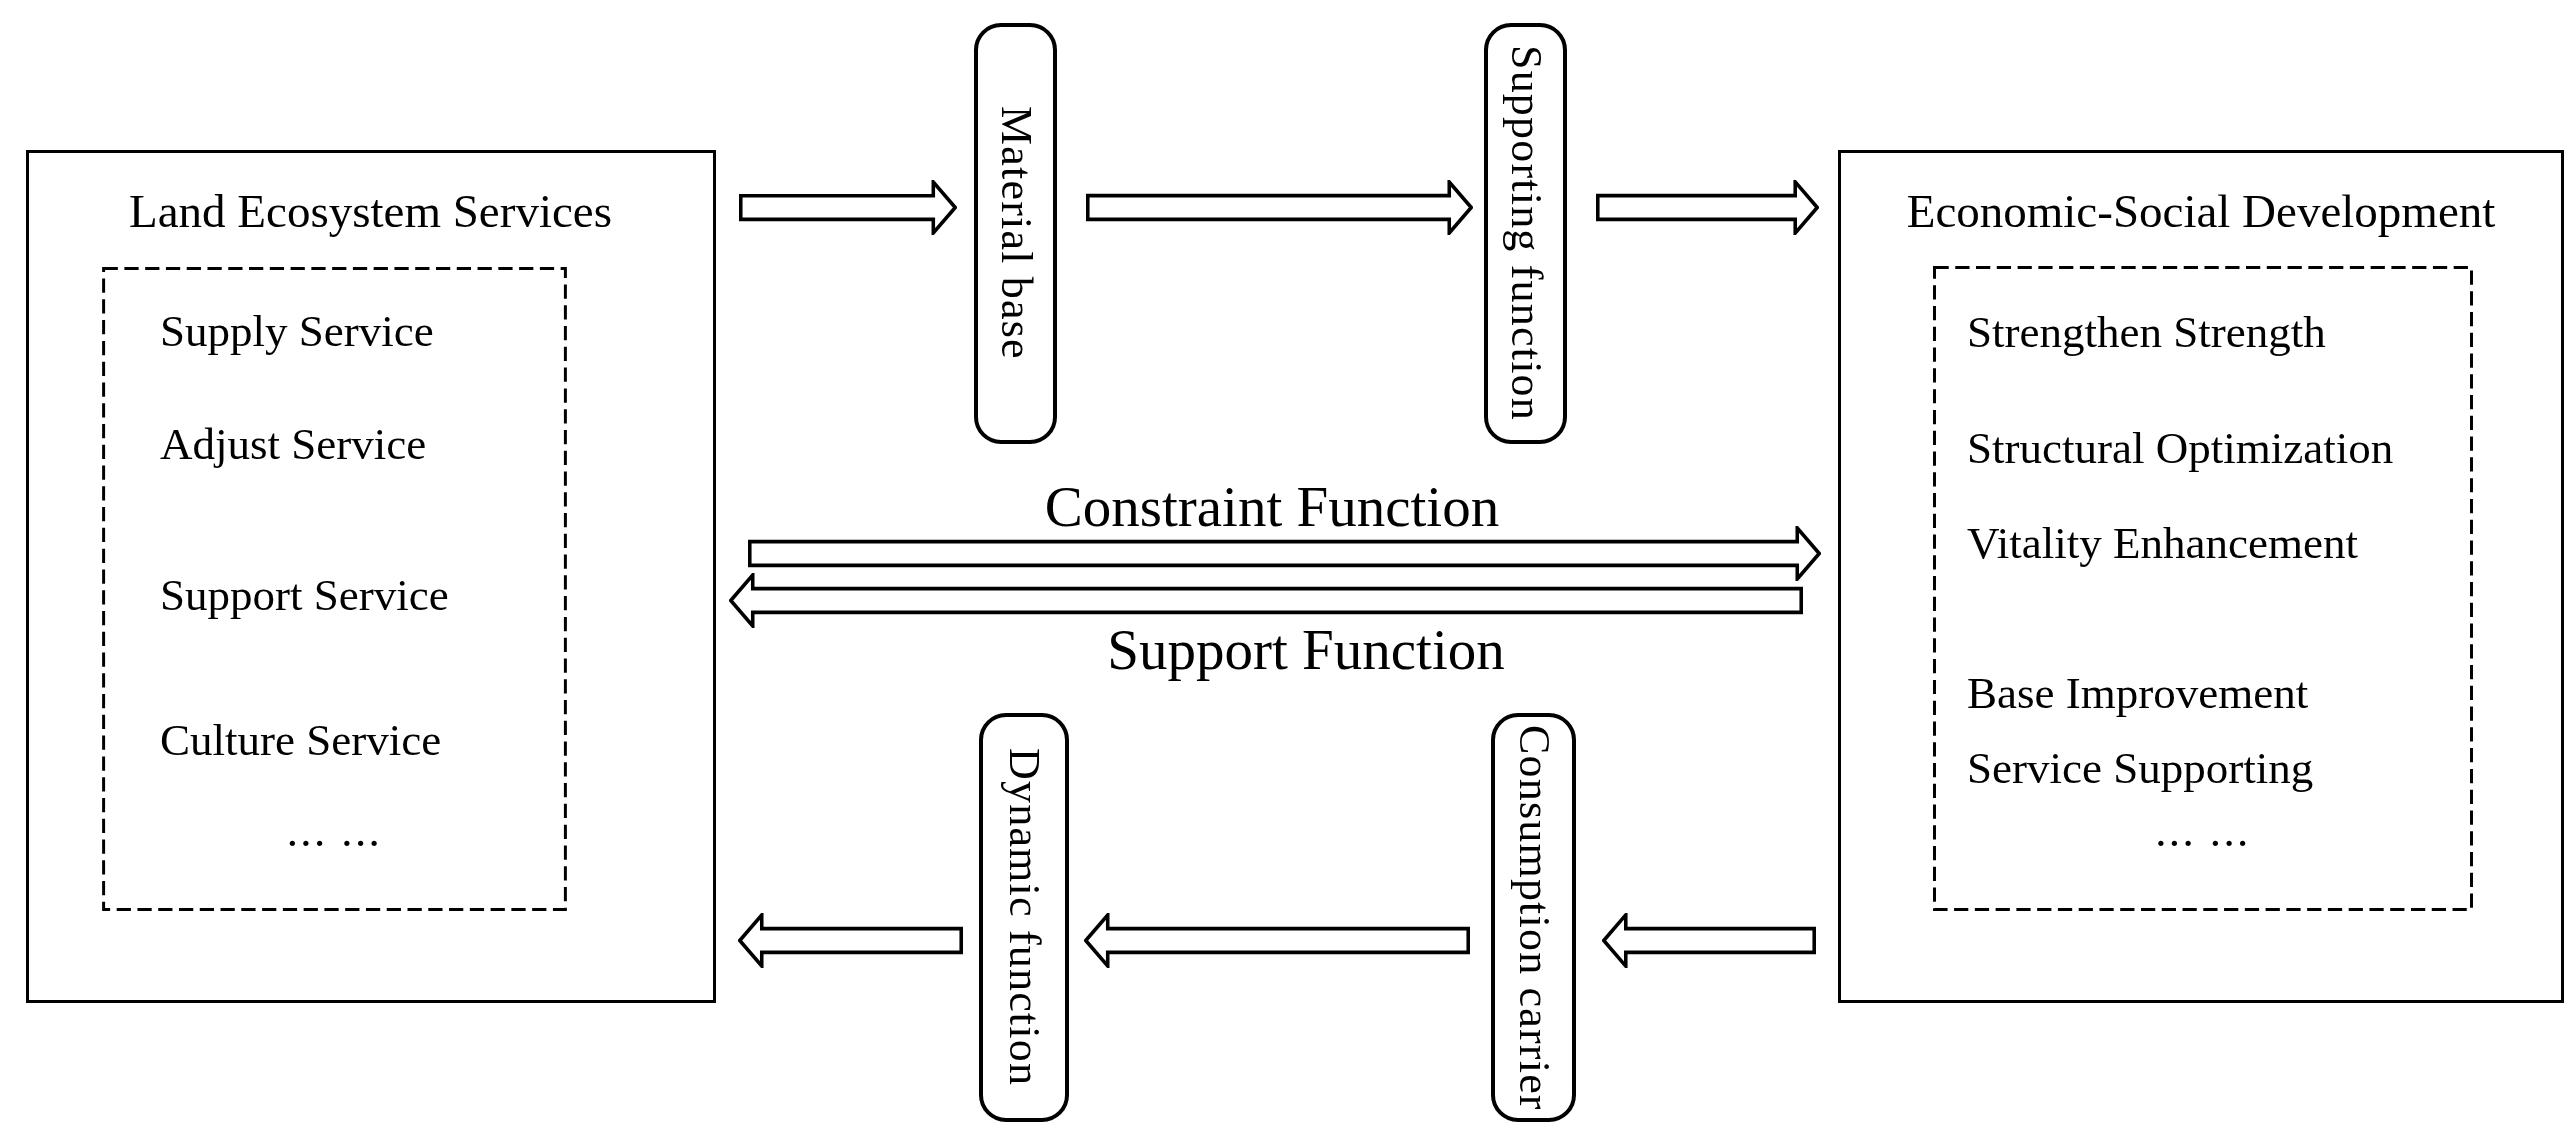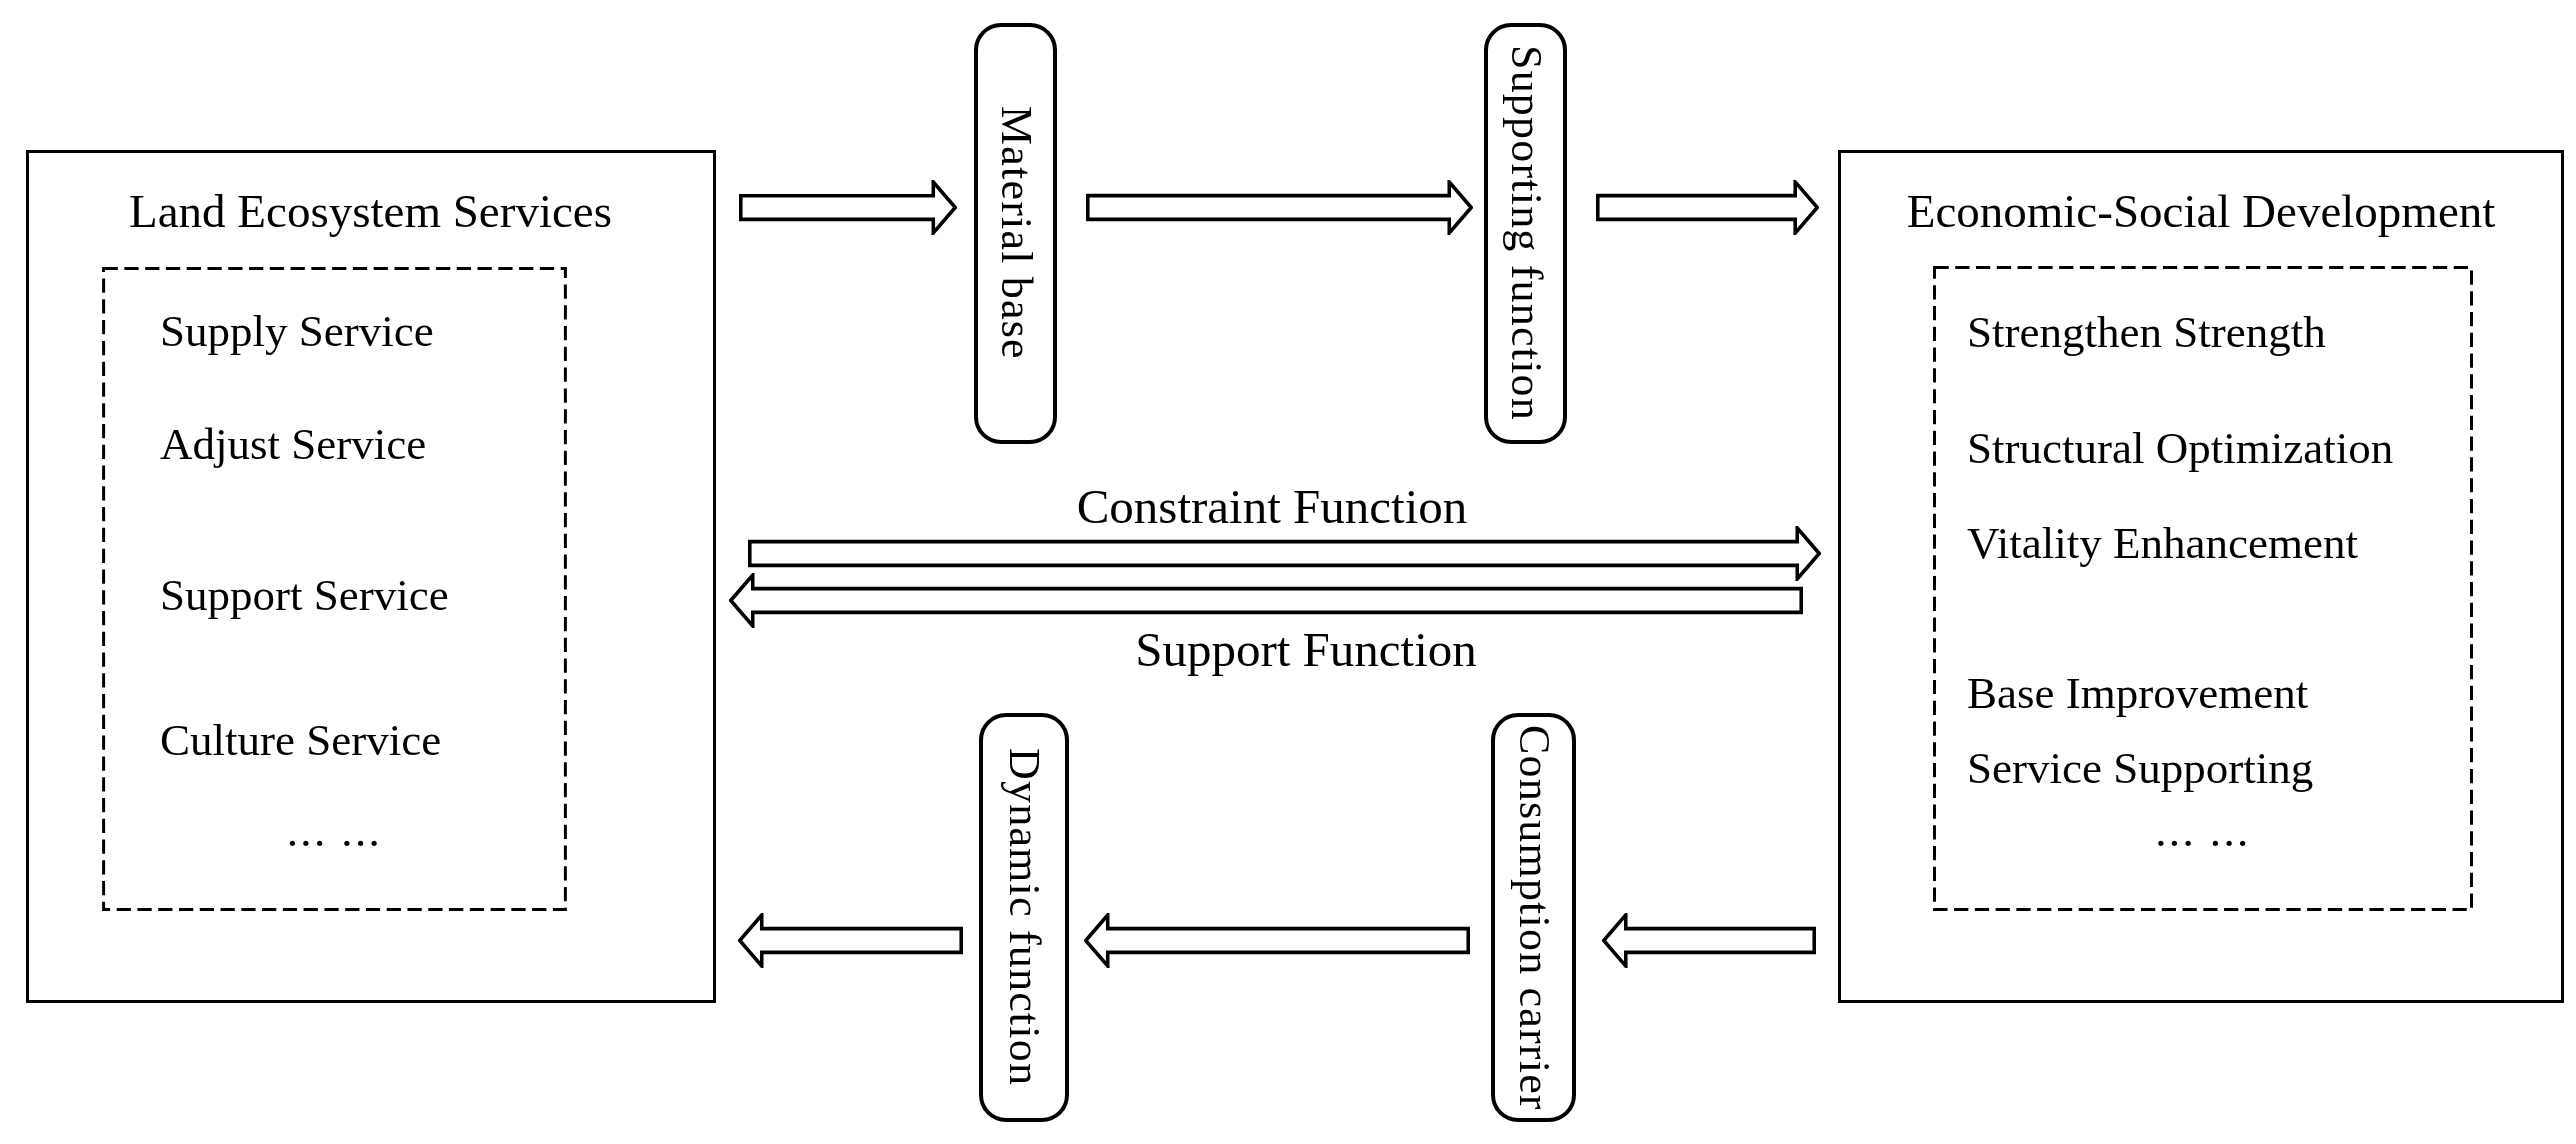--- a/index.html
+++ b/index.html
@@ -72,21 +72,21 @@
   .arrow { position: absolute; }
   .arrow polygon {
     fill: #ffffff;
     stroke: #000000;
     stroke-width: 6;
     stroke-linejoin: miter;
   }
   .flow-label {
     position: absolute;
     transform: translate(-50%, -50%);
-    font-size: 49px;
+    font-size: 57px;
     line-height: 1;
     white-space: nowrap;
   }
 </style>
 </head>
 <body>
 
 <div class="stage">
 
   <div class="bigbox" style="left:25.5px; top:150px; width:690px; height:853px;"></div>

